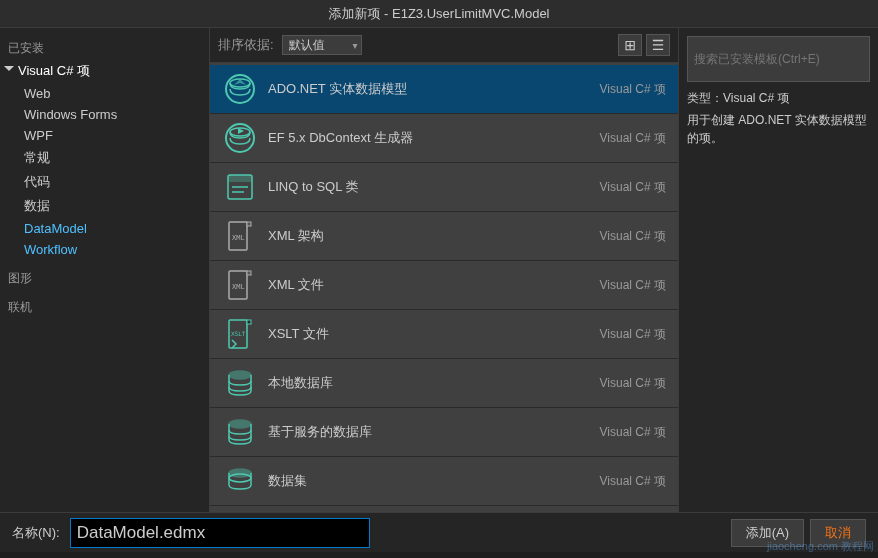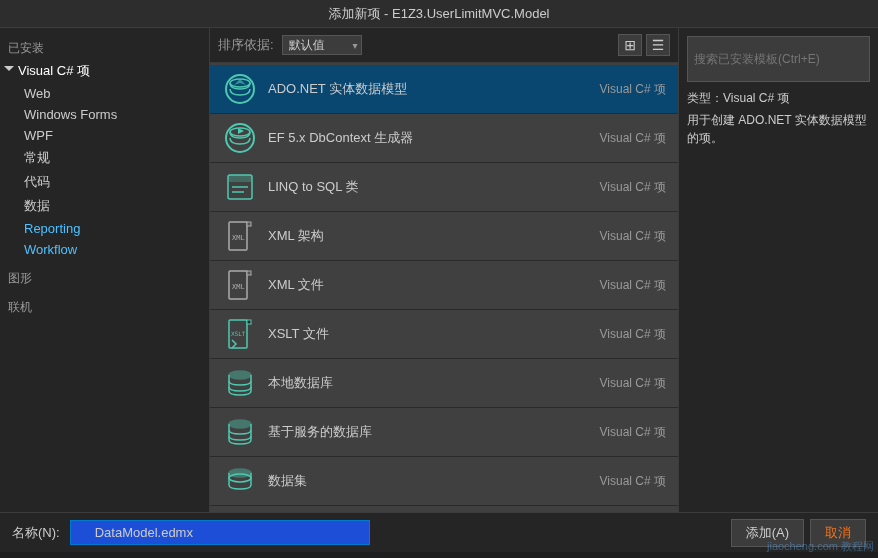--- a/index.html
+++ b/index.html
@@ -226,25 +226,25 @@
     }
 
     .name-label {
       color: #cccccc;
       font-size: 13px;
       white-space: nowrap;
     }
 
     .name-input {
       flex: 1;
-      background: #1d4ed8;
+      background: #000000;
       border: 1px solid #007acc;
       color: #cccccc;
-      padding: 4px 24px;
-      font-size: 13px;
+      padding: 4px 6px;
+      font-size: 17px;
       outline: none;
       max-width: 300px;
     }
 
     .btn-add {
       background: #3c3c3c;
       color: #cccccc;
       border: 1px solid #555;
       padding: 4px 14px;
       cursor: pointer;
@@ -320,21 +320,21 @@
     <div class="sidebar-item child">
       <span>常规</span>
     </div>
     <div class="sidebar-item child">
       <span>代码</span>
     </div>
     <div class="sidebar-item child">
       <span>数据</span>
     </div>
     <div class="sidebar-item child highlighted">
-      <span>Reporting</span>
+      <span>DataModel</span>
     </div>
     <div class="sidebar-item child highlighted">
       <span>Workflow</span>
     </div>
 
     <div class="sidebar-section-label" style="margin-top:6px;">图形</div>
     <div class="sidebar-section-label" style="margin-top:6px;">联机</div>
   </div>
 
   <div class="center-panel">

